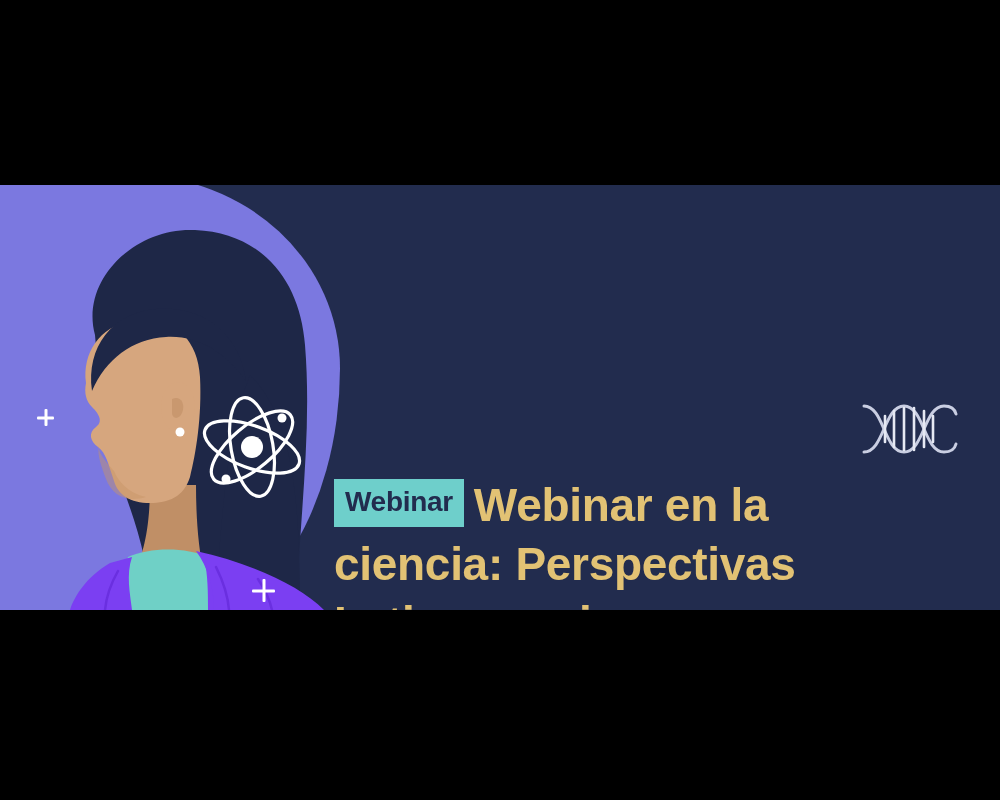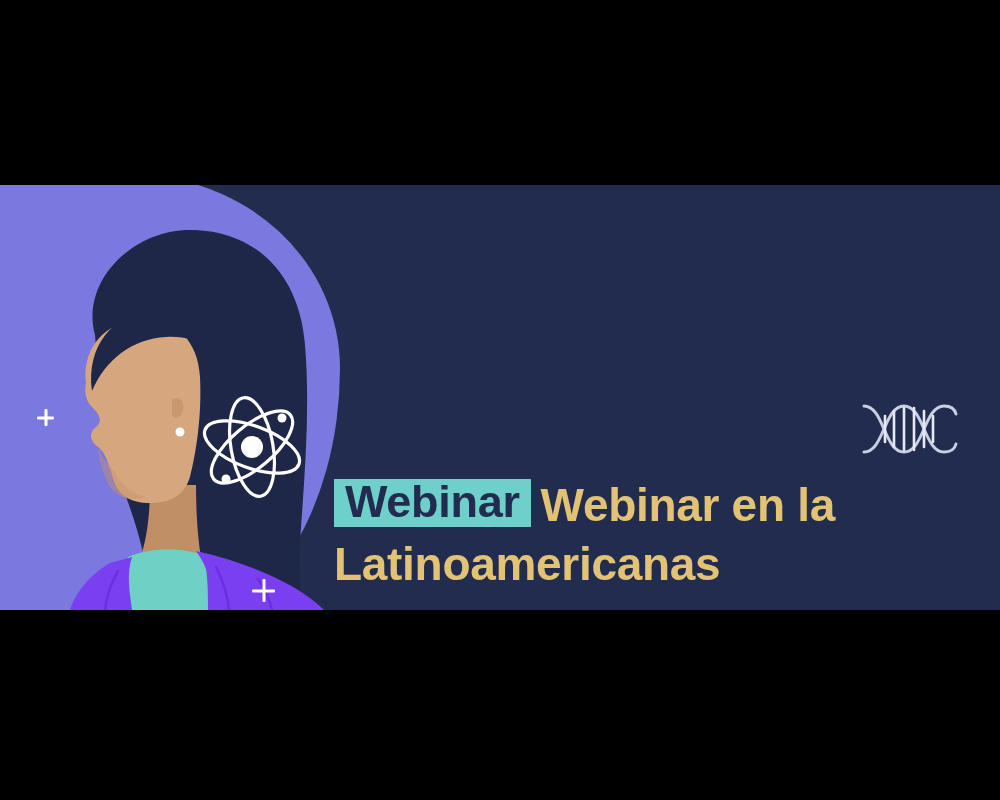--- a/index.html
+++ b/index.html
@@ -110,21 +110,21 @@
     font-weight: bold;
     line-height: 59px;
     color: #E2C274;
     letter-spacing: -0.3px;
     white-space: nowrap;
   }
   #webinar-badge {
     display: inline-block;
     background: #6ECFCB;
     color: #222C4E;
-    font-size: 45px;
+    font-size: 28px;
     font-weight: bold;
     padding: 4px 11px 6px 11px;
     line-height: 38px;
     vertical-align: middle;
     margin-right: 10px;
     position: relative;
     top: -3px;
   }
   #headline-rest-1 {
     vertical-align: middle;
@@ -226,17 +226,18 @@
         <line x1="54" y1="10" x2="54" y2="52"></line>
         <line x1="64" y1="13" x2="64" y2="49"></line>
         <line x1="73" y1="18" x2="73" y2="44"></line>
       </g>
     </svg>
 
     <div id="headline">
       <div class="headline-line">
         <span id="webinar-badge">Webinar</span><span id="headline-rest-1">Webinar en la</span>
       </div>
+      <div class="headline-line">ciencia: Perspectivas</div>
       <div class="headline-line">Latinoamericanas</div>
     </div>
 
   </div>
 </div>
 
 </body></html>

